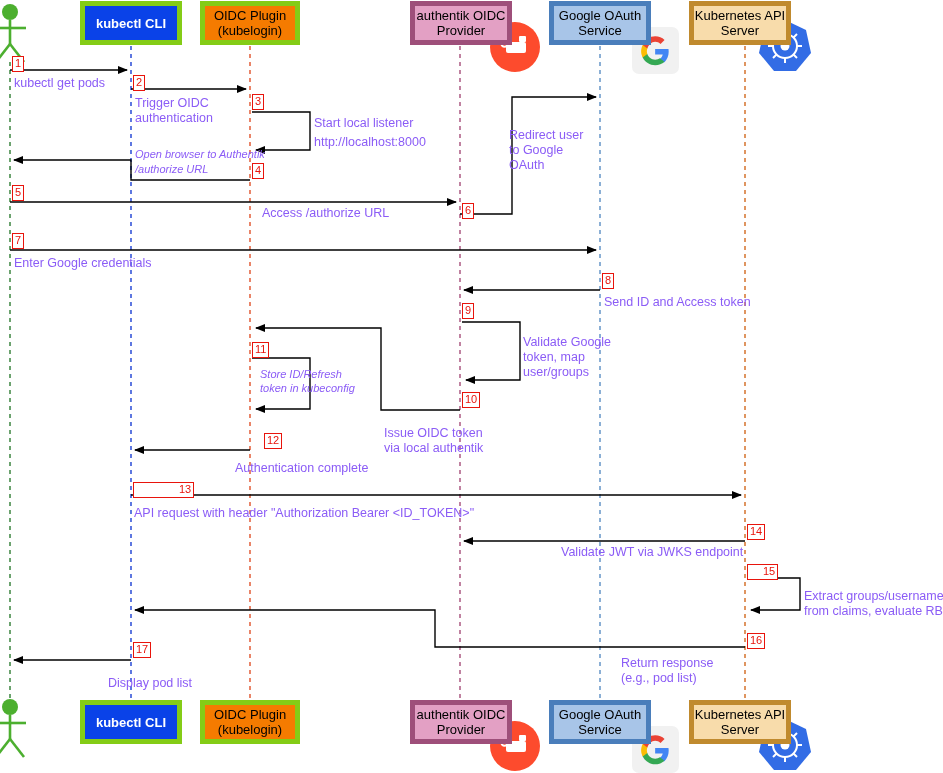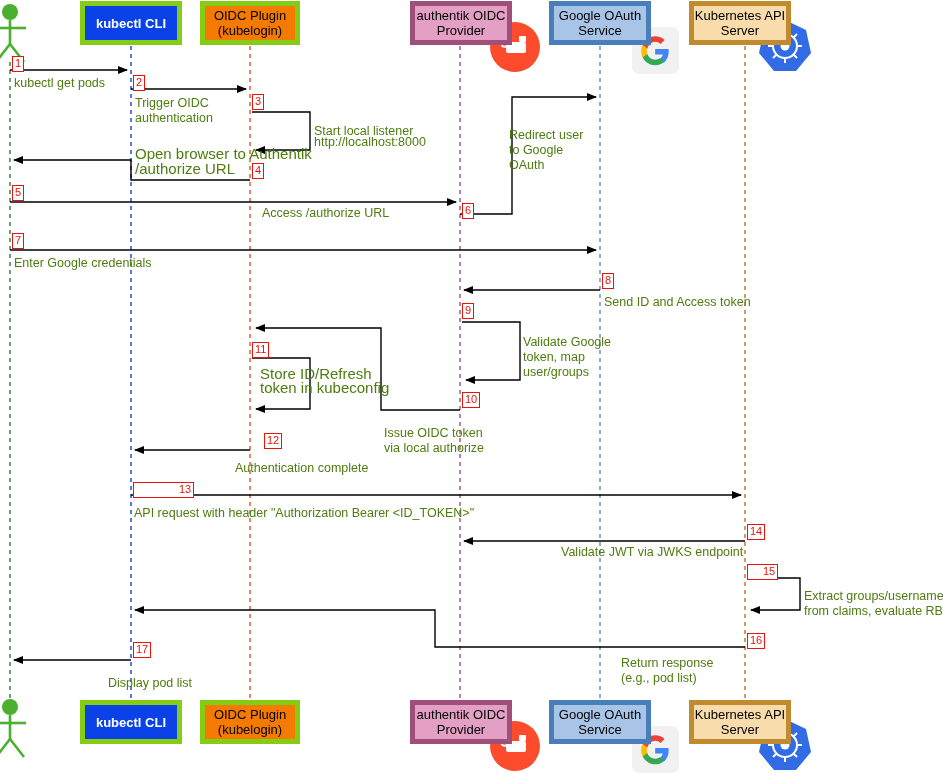--- a/index.html
+++ b/index.html
@@ -9,23 +9,23 @@
 
   .pbox{position:absolute;box-sizing:border-box;border:5px solid #84cc16;
         display:flex;align-items:center;justify-content:center;text-align:center;
         font-size:13px;line-height:15px;font-weight:bold;}
   .pbox.plain{font-weight:normal;}
 
   .seqnum{position:absolute;box-sizing:border-box;border:1px solid #e8140c;
           color:#e8140c;background:#fff;font-size:11px;line-height:11px;
           font-family:"Liberation Sans",sans-serif;padding:1px 2px 2px 2px;}
 
-  .msglabel{position:absolute;font-size:12.5px;line-height:15px;color:#4d7c0f;
+  .msglabel{position:absolute;font-size:12.5px;line-height:15px;color:#8b5cf6;
             white-space:pre;}
-  .msglabel.small{font-size:15px;line-height:14px;}
+  .msglabel.small{font-size:11px;line-height:14px;font-style:italic;}
 </style>
 </head>
 <body>
 
 <div id="stage">
 
   <svg id="diagram" viewBox="0 0 943 773" xmlns="http://www.w3.org/2000/svg">
     <defs>
       <marker id="ah" markerWidth="10" markerHeight="8" refX="9" refY="4" orient="auto" markerUnits="userSpaceOnUse">
         <path d="M0,0 L10,4 L0,8 z" fill="#000"></path>
@@ -226,42 +226,42 @@
   <div class="seqnum" style="left:747px;top:524px;text-align:right;">14</div>
   <div class="seqnum" style="left:747px;top:564px;padding-left:15px;">15</div>
   <div class="seqnum" style="left:747px;top:633px;">16</div>
   <div class="seqnum" style="left:133px;top:642px;">17</div>
 
   <div class="msglabel" style="left:14px;top:76px;">kubectl get pods</div>
 
   <div class="msglabel" style="left:135px;top:96px;">Trigger OIDC</div>
   <div class="msglabel" style="left:135px;top:111px;text-align:right;">authentication</div>
 
-  <div class="msglabel" style="left:314px;top:124px;">Start local listener</div>
+  <div class="msglabel" style="left:314px;top:116px;">Start local listener</div>
   <div class="msglabel" style="left:314px;top:135px;">http://localhost:8000</div>
 
   <div class="msglabel small" style="left:135px;top:147px;">Open browser to Authentik</div>
   <div class="msglabel small" style="left:135px;top:162px;">/authorize URL</div>
 
   <div class="msglabel" style="left:262px;top:206px;">Access /authorize URL</div>
 
   <div class="msglabel" style="left:509px;top:128px;">Redirect user</div>
   <div class="msglabel" style="left:509px;top:143px;">to Google</div>
   <div class="msglabel" style="left:509px;top:158px;">OAuth</div>
 
   <div class="msglabel" style="left:14px;top:256px;">Enter Google credentials</div>
 
   <div class="msglabel" style="left:604px;top:295px;">Send ID and Access token</div>
 
   <div class="msglabel" style="left:523px;top:335px;">Validate Google</div>
   <div class="msglabel" style="left:523px;top:350px;">token, map</div>
   <div class="msglabel" style="left:523px;top:365px;">user/groups</div>
 
   <div class="msglabel" style="left:384px;top:426px;">Issue OIDC token</div>
-  <div class="msglabel" style="left:384px;top:441px;">via local authorize</div>
+  <div class="msglabel" style="left:384px;top:441px;">via local authentik</div>
 
   <div class="msglabel small" style="left:260px;top:367px;">Store ID/Refresh</div>
   <div class="msglabel small" style="left:260px;top:381px;">token in kubeconfig</div>
 
   <div class="msglabel" style="left:235px;top:461px;">Authentication complete</div>
 
   <div class="msglabel" style="left:134px;top:506px;">API request with header "Authorization Bearer &lt;ID_TOKEN&gt;"</div>
 
   <div class="msglabel" style="left:561px;top:545px;">Validate JWT via JWKS endpoint</div>
 

